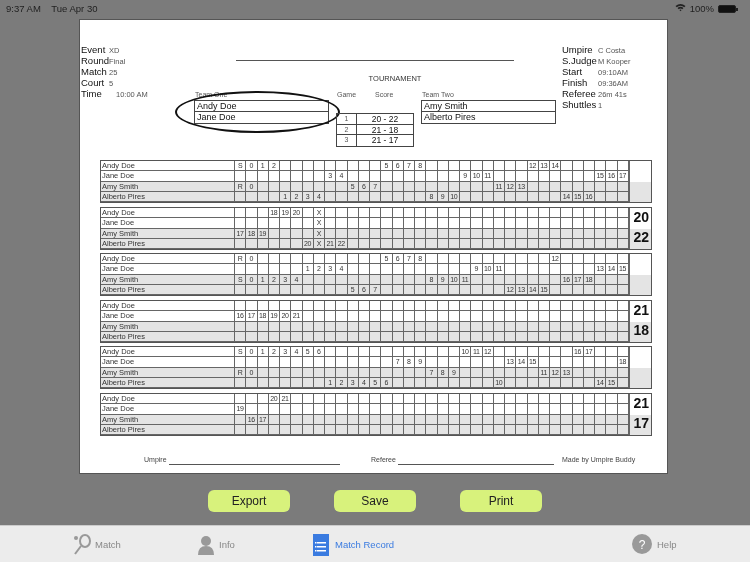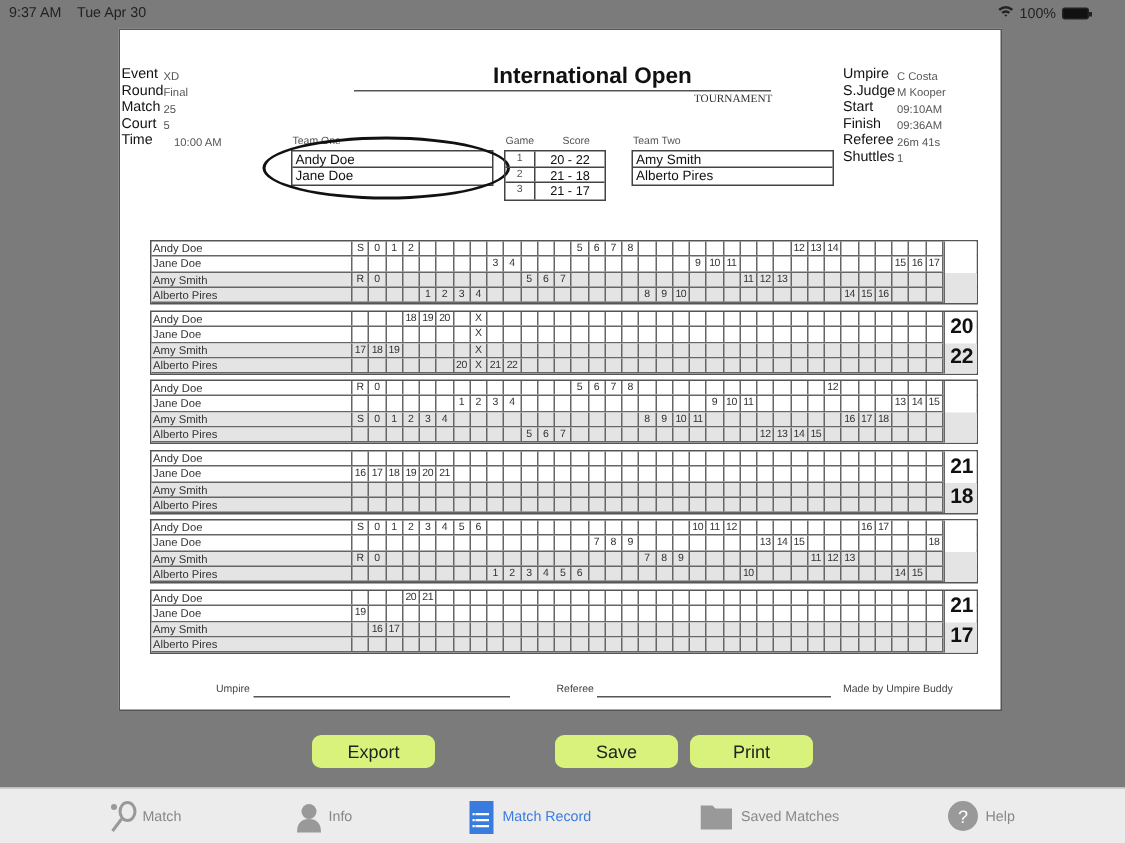--- a/index.html
+++ b/index.html
@@ -1,42 +1,42 @@
 <!DOCTYPE html>
 <html><head>
 <meta charset="utf-8">
 <style>
   * { box-sizing: border-box; margin: 0; padding: 0; }
   body { width: 750px; height: 562px; background: #7b7b7b; font-family: "Liberation Sans", sans-serif; position: relative; overflow: hidden; }
   .status-bar { position: absolute; top: 0; left: 0; width: 750px; height: 34px; color: #222; font-size: 9.5px; }
   .status-bar .left { position: absolute; left: 6px; top: 3px; }
   .status-bar .left span { margin-right: 8px; }
-  .status-bar .right { position: absolute; right: 24px; top: 3px; display: flex; align-items: center; gap: 4px; }
+  .status-bar .right { position: absolute; right: 14px; top: 3px; display: flex; align-items: center; gap: 4px; }
   .battery { width: 18px; height: 8px; border: 1px solid #222; border-radius: 2px; background: #111; position: relative; }
   .battery::after { content: ""; position: absolute; right: -3px; top: 2px; width: 2px; height: 3px; background: #222; }
   .wifi { font-size: 10px; }
 
   .sheet { position: absolute; left: 79px; top: 19px; width: 589px; height: 455px; background: #fff; border: 1px solid #555; }
   .meta-left { position: absolute; left: 1px; top: 25px; font-size: 9.5px; line-height: 10px; color: #111; }
   .meta-row { display: flex; }
   .meta-row .k { width: 28px; }
   .meta-row .v { font-size: 7.5px; color: #555; padding-top: 1px; }
   .meta-row.time .k { width: 30px; }
   .title { position: absolute; left: 195px; top: 22px; width: 240px; text-align: center; font-size: 15px; font-weight: bold; color: #111; }
   .title-line { position: absolute; left: 156px; top: 40px; width: 278px; border-top: 1px solid #555; }
-  .subtitle { position: absolute; left: 195px; top: 41px; width: 240px; text-align: right; font-size: 7.5px; color: #333; font-family: Liberation Serif, serif; }
+  .subtitle { position: absolute; left: 195px; top: 54px; width: 240px; text-align: center; font-size: 7.5px; color: #333; }
   .meta-right { position: absolute; left: 482px; top: 25px; font-size: 9.5px; line-height: 10px; color: #111; }
   .meta-right .k { width: 36px; }
 
   .team-label { position: absolute; font-size: 7px; color: #555; }
   .team-box { position: absolute; border: 1px solid #444; width: 135px; }
   .team-box div { height: 11px; font-size: 9px; line-height: 11px; padding-left: 2px; border-bottom: 1px solid #444; color: #111; }
   .team-box div:last-child { border-bottom: none; }
   .oval { position: absolute; left: 95px; top: 71px; width: 165px; height: 42px; border: 2px solid #111; border-radius: 50%; }
-  .games { position: absolute; left: 256px; top: 80px; border: 1px solid #444; width: 68px; }
+  .games { position: absolute; left: 256px; top: 93px; border: 1px solid #444; width: 78px; }
   .games .row { display: flex; height: 10.5px; border-bottom: 1px solid #444; font-size: 8.5px; line-height: 10px; }
   .games .row:last-child { border-bottom: none; }
   .games .g { width: 20px; border-right: 1px solid #444; text-align: center; font-size: 7px; color: #555; }
   .games .s { flex: 1; text-align: center; color: #111; }
 
   .block { position: absolute; left: 20px; width: 552px; border: 1px solid #555; }
   .block .r { display: flex; height: 10.3px; border-bottom: 1px solid #666; }
   .block .r:last-child { border-bottom: none; }
   .block .r.shade { background: #e4e4e4; }
   .block .name { width: 134px; font-size: 7.5px; line-height: 10px; padding-left: 1px; color: #333; border-right: 1px solid #666; }
@@ -91,21 +91,20 @@
     <div class="meta-row">
         <span class="k">Court</span>
         <span class="v">5</span>
       </div>
     <div class="meta-row time">
         <span class="k">Time</span>
         <span class="v" style="padding-left:5px">10:00 AM</span>
       </div>
   </div>
 
-  <div class="title">International Open</div>
   <div class="title-line"></div>
   <div class="subtitle">TOURNAMENT</div>
 
   <div class="meta-right">
     <div class="meta-row">
         <span class="k">Umpire</span>
         <span class="v">C Costa</span>
       </div>
     <div class="meta-row">
         <span class="k">S.Judge</span>
@@ -1099,21 +1098,21 @@
     </div>
 
   <span class="sign" style="left:64px;">Umpire</span>
   <div class="sign-line" style="left:89px; width:171px;"></div>
   <span class="sign" style="left:291px;">Referee</span>
   <div class="sign-line" style="left:318px; width:156px;"></div>
   <span class="sign" style="left:482px;">Made by Umpire Buddy</span>
 </div>
 
 <div class="btn" style="left:208px;">Export</div>
-<div class="btn" style="left:334px;margin-left:36px;">Save</div>
+<div class="btn" style="left:334px;">Save</div>
 <div class="btn" style="left:460px;">Print</div>
 
 <div class="tabbar">
   <div class="tab" style="left:72px;">
     <span class="ico">
       <svg width="20" height="22" viewBox="0 0 20 22">
           <ellipse cx="13" cy="7" rx="5" ry="6" fill="none" stroke="#999" stroke-width="2"></ellipse>
           <line x1="9" y1="12" x2="3" y2="20" stroke="#999" stroke-width="2"></line>
           <circle cx="4" cy="4" r="2" fill="#999"></circle>
         </svg>
@@ -1136,28 +1135,20 @@
           <rect x="5" y="8" width="9" height="1.5" fill="#fff"></rect>
           <rect x="5" y="12" width="9" height="1.5" fill="#fff"></rect>
           <rect x="5" y="16" width="9" height="1.5" fill="#fff"></rect>
           <rect x="3" y="8" width="1.5" height="1.5" fill="#fff"></rect>
           <rect x="3" y="12" width="1.5" height="1.5" fill="#fff"></rect>
           <rect x="3" y="16" width="1.5" height="1.5" fill="#fff"></rect>
         </svg>
     </span>
     <span>Match Record</span>
   </div>
-  <div class="tab" style="left:467px;">
-    <span class="ico" style="width:22px;">
-      <svg width="22" height="20" viewBox="0 0 22 20">
-          <path d="M0 3 L8 3 L10 5 L21 5 L21 19 L0 19Z" fill="#999"></path>
-        </svg>
-    </span>
-    <span>Saved Matches</span>
-  </div>
   <div class="tab" style="left:632px;">
     <span class="ico" style="width:20px;">
       <svg width="20" height="20" viewBox="0 0 20 20">
           <circle cx="10" cy="10" r="10" fill="#999"></circle>
           <text x="10" y="14.5" font-size="12" text-anchor="middle" fill="#fff" font-family="Liberation Sans, sans-serif">?</text>
         </svg>
     </span>
     <span>Help</span>
   </div>
 </div>

